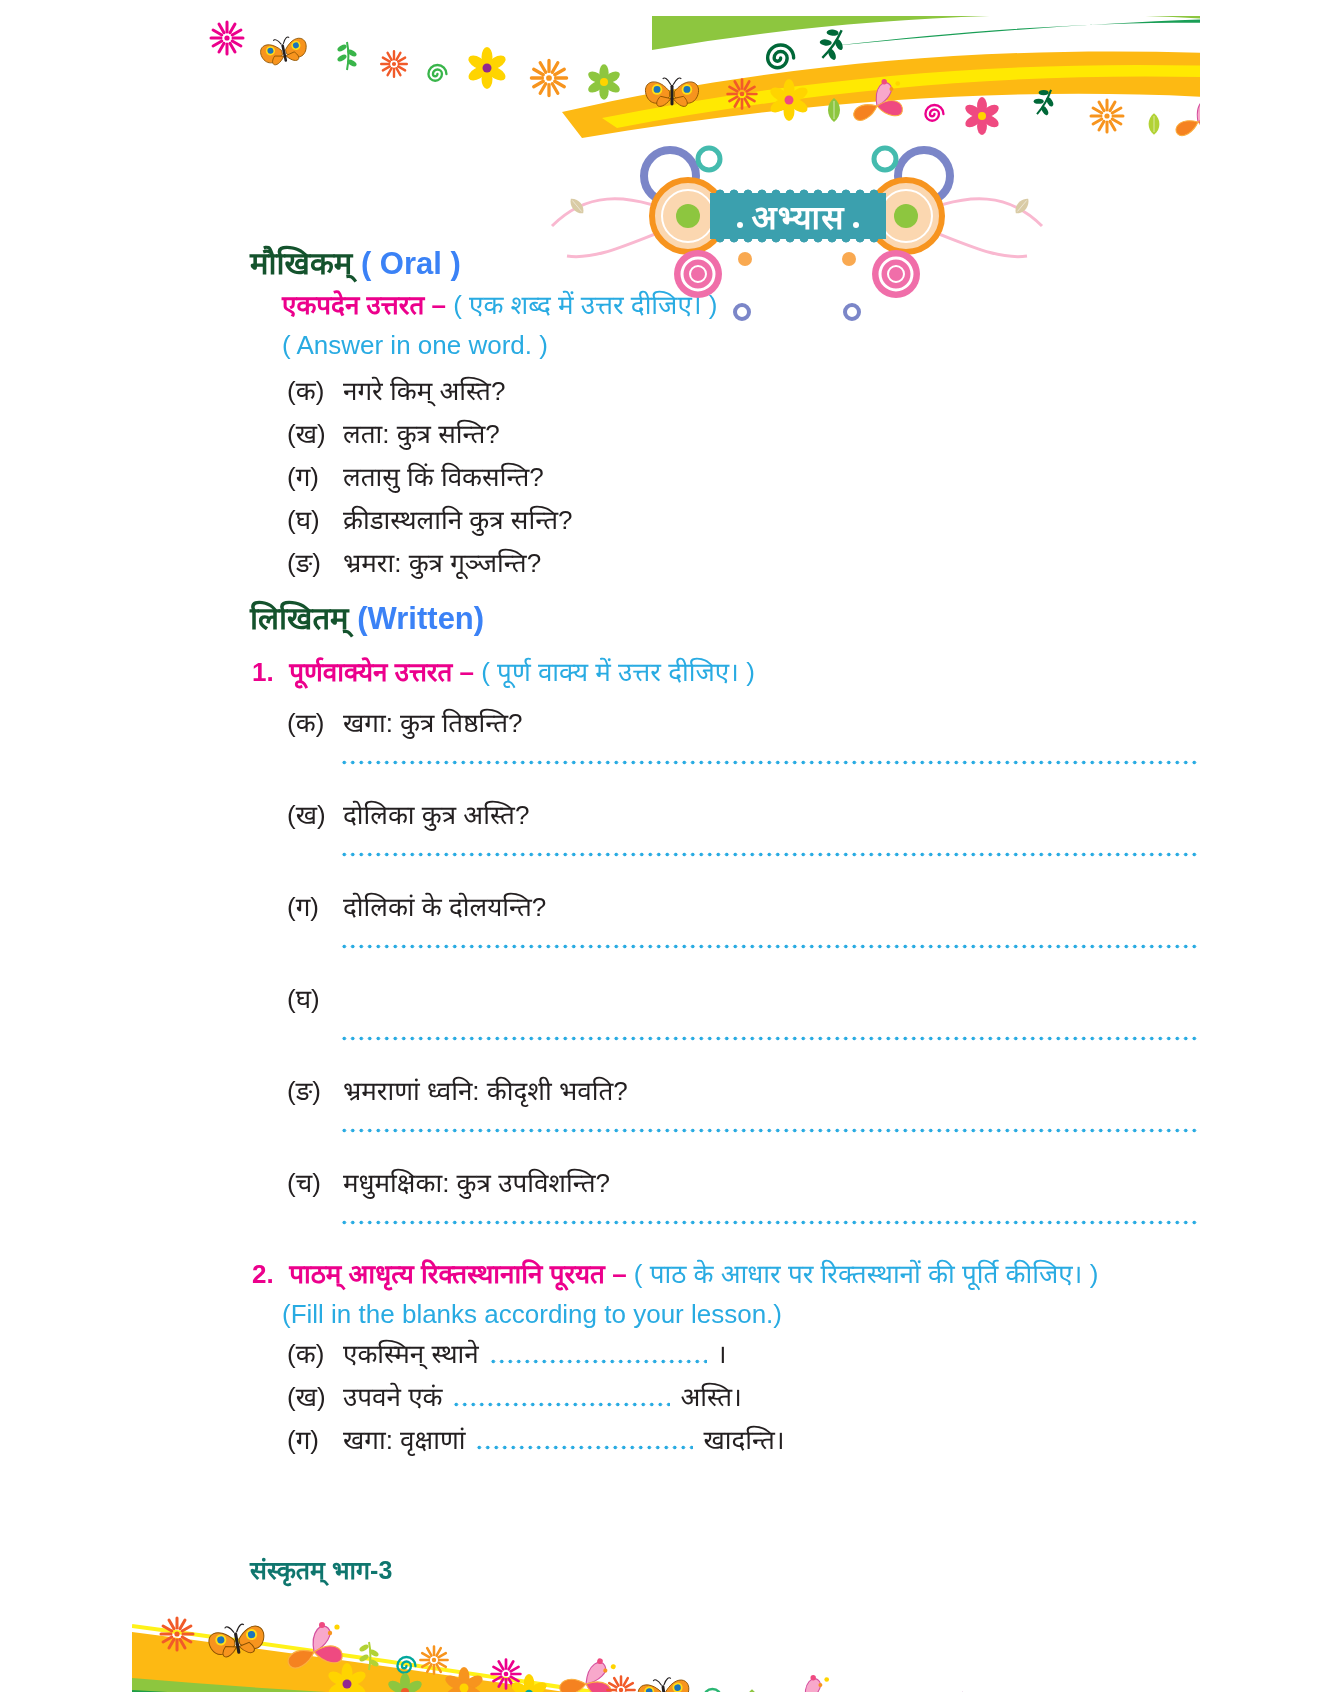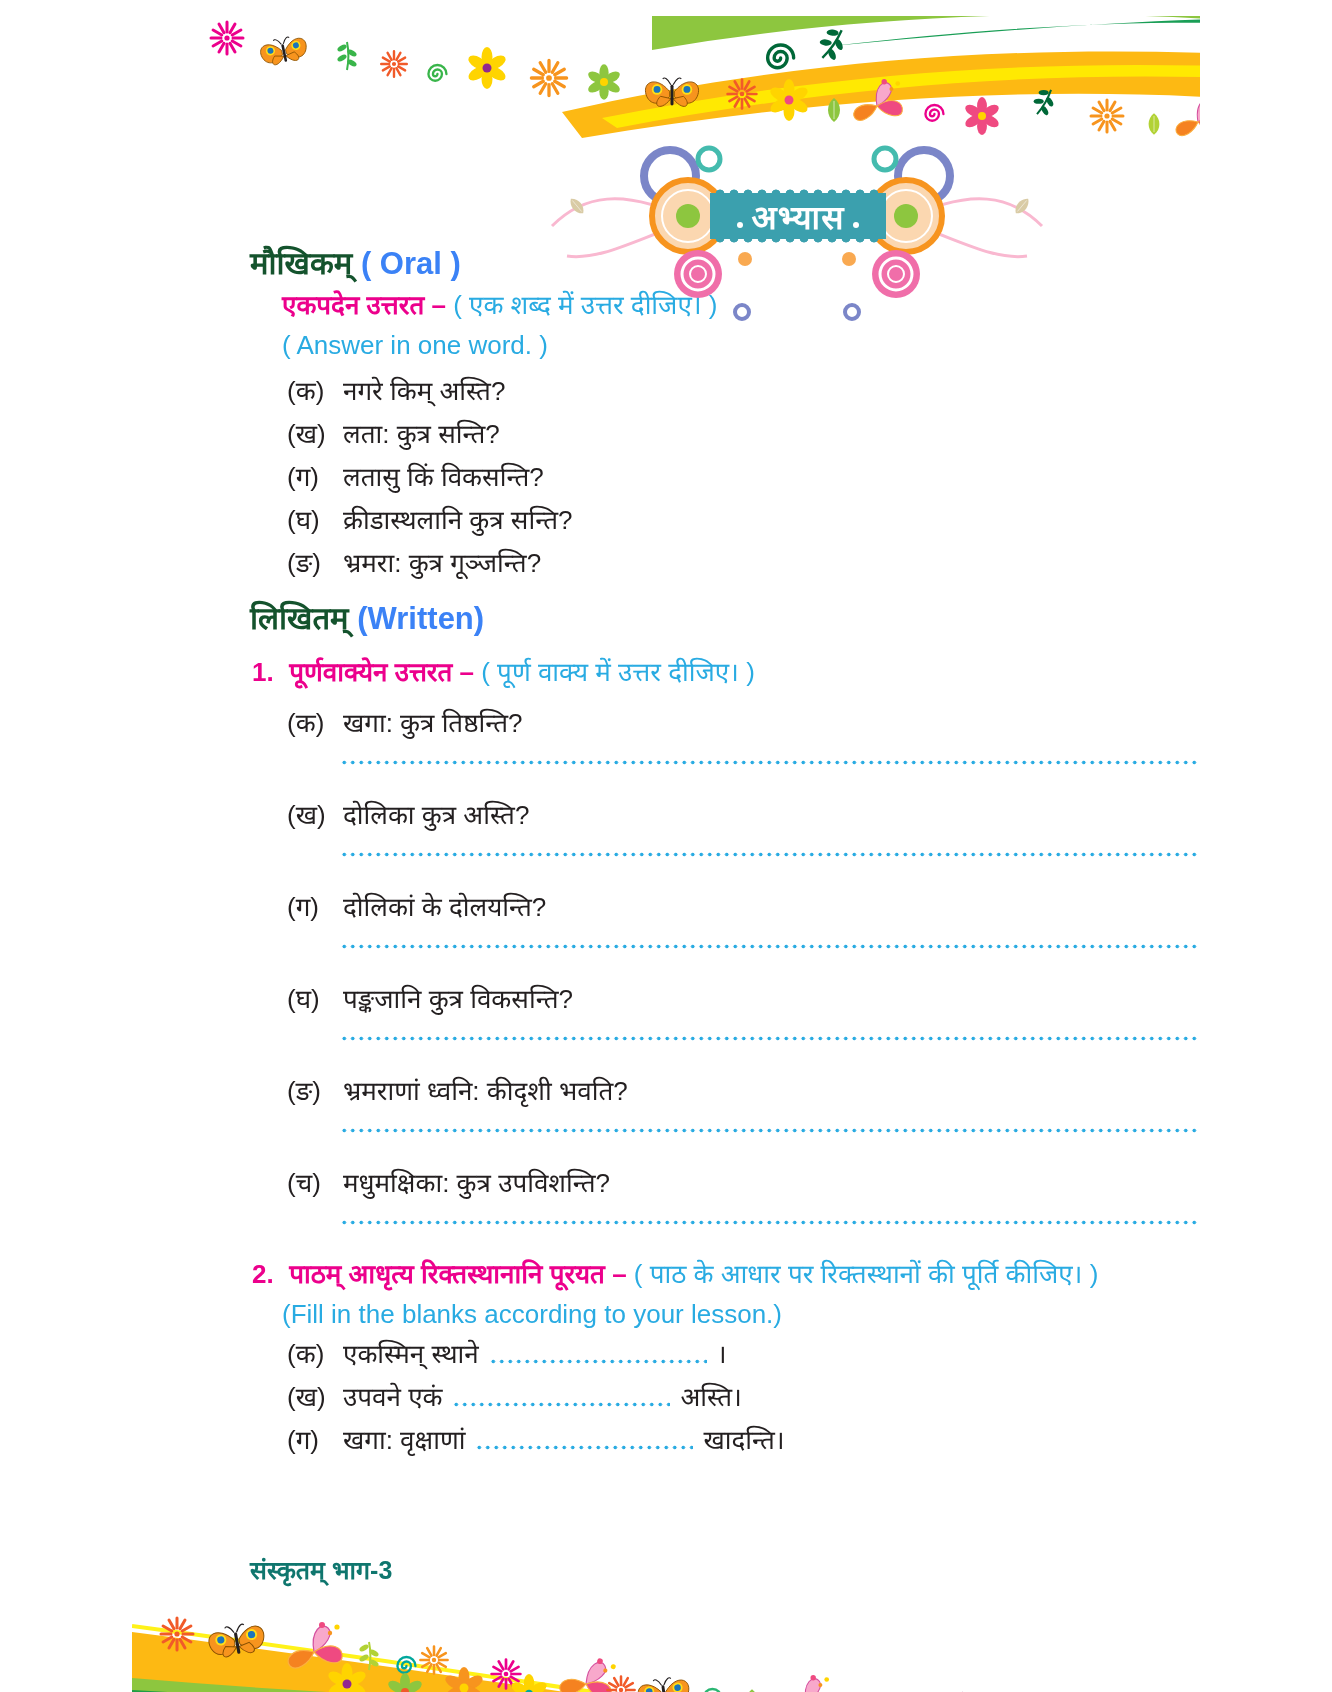--- a/index.html
+++ b/index.html
@@ -258,21 +258,20 @@
     <div class="wq">
       <div class="qrow">
           <span class="qlabel">(ग)</span>
           <span>दोलिकां के दोलयन्ति?</span>
         </div>
       <div class="answer-line"></div>
     </div>
     <div class="wq">
       <div class="qrow">
           <span class="qlabel">(घ)</span>
-          <span>पङ्कजानि कुत्र विकसन्ति?</span>
         </div>
       <div class="answer-line"></div>
     </div>
     <div class="wq">
       <div class="qrow">
           <span class="qlabel">(ङ)</span>
           <span>भ्रमराणां ध्वनि: कीदृशी भवति?</span>
         </div>
       <div class="answer-line"></div>
     </div>

